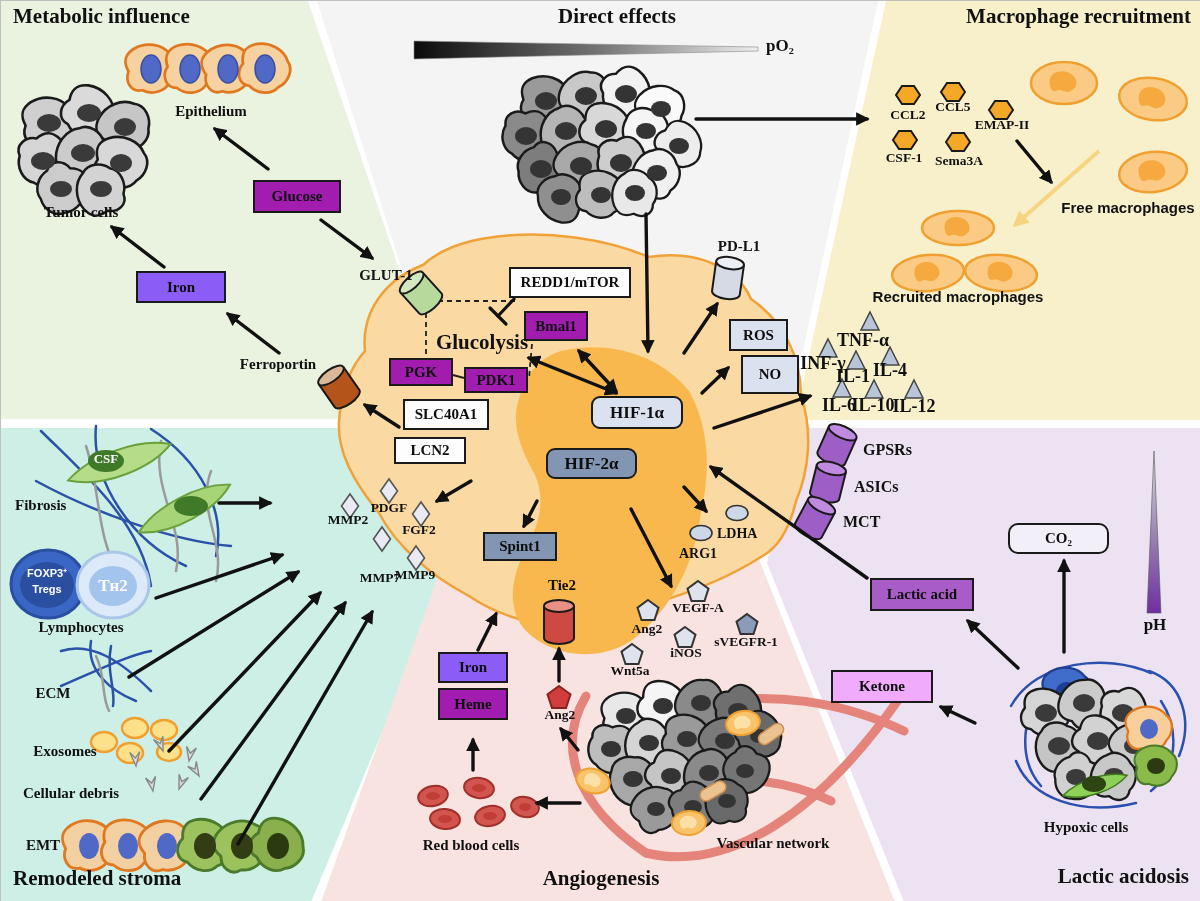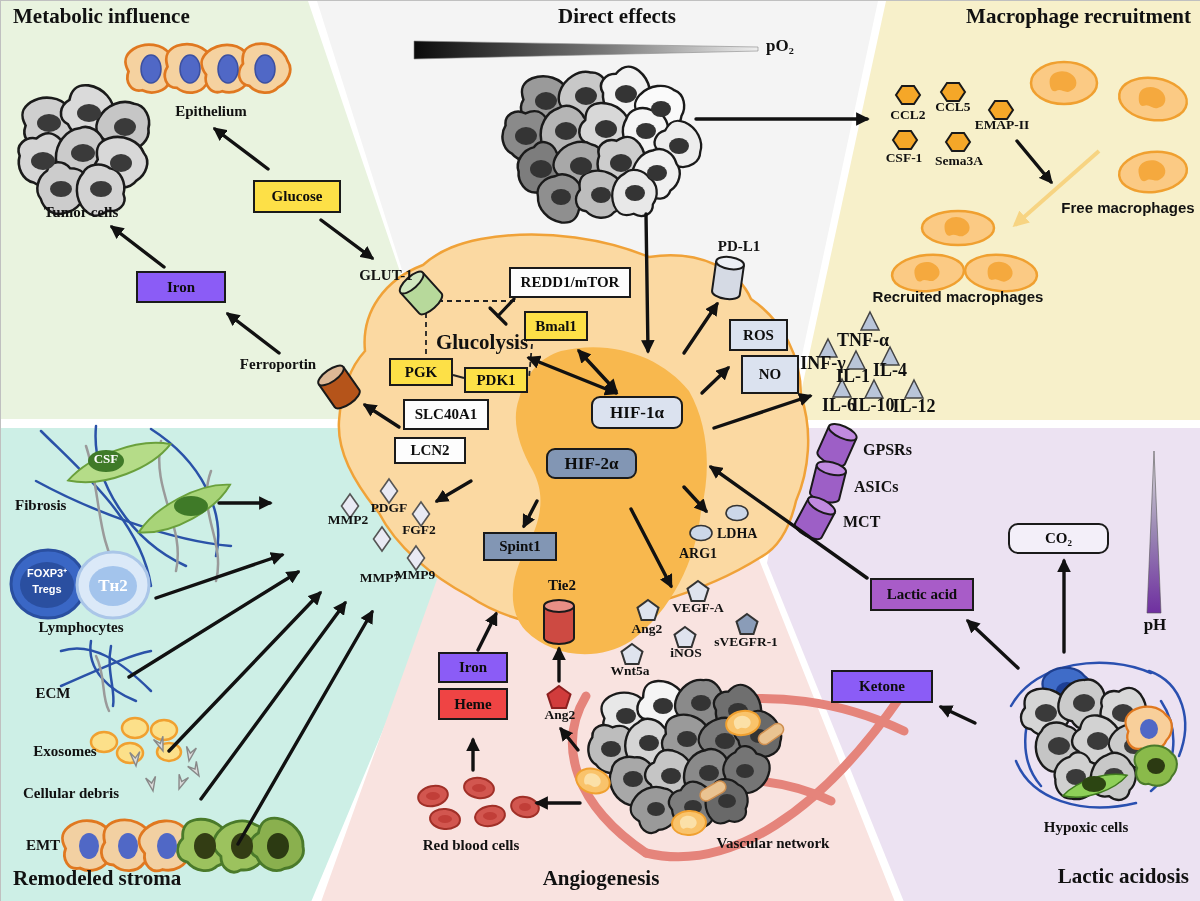--- a/index.html
+++ b/index.html
@@ -13,27 +13,27 @@
   .lbl.med{font-size:15px;}
   .lbl.small{font-size:18px;}
   .lbl.tiny{font-size:11px;}
   .lbl.sans{font-family:"Liberation Sans",sans-serif;font-size:15px;}
   .lbl.white{color:#fff;}
   .anchor-left{transform:none;}
   .anchor-right{transform:none;}
   .box{position:absolute;border:2px solid #1a1a1a;display:flex;align-items:center;justify-content:center;
        font-weight:bold;font-size:15px;color:#0d0d0d;box-sizing:border-box;background:#fff;}
   .box.rounded{border-radius:9px;font-size:17px;}
-  .box.green{background:#fde047;}
+  .box.green{background:#a21caf;}
   .box.slate{background:#8296b4;}
   .box.lblue{background:#dbe2ef;}
   .box.brown{background:#8b5cf6;}
-  .box.pinkish{background:#ef4444;}
+  .box.pinkish{background:#a21caf;}
   .box.purp{background:#a85cc8;}
-  .box.lpurp{background:#8b5cf6;}
+  .box.lpurp{background:#f0abfc;}
   .box.wpurp{background:#f3eff9;border-radius:10px;}
   .box.white{background:#fdfdfd;}
 </style>
 </head>
 <body>
 
 <div class="canvas">
 
   <div class="section" style="background:#e9f3df;clip-path:polygon(0 0,307px 0,449px 418px,0 418px);"></div>
   <div class="section" style="background:#f4f4f4;clip-path:polygon(316px 0,877px 0,786px 424px,450px 424px);"></div>

